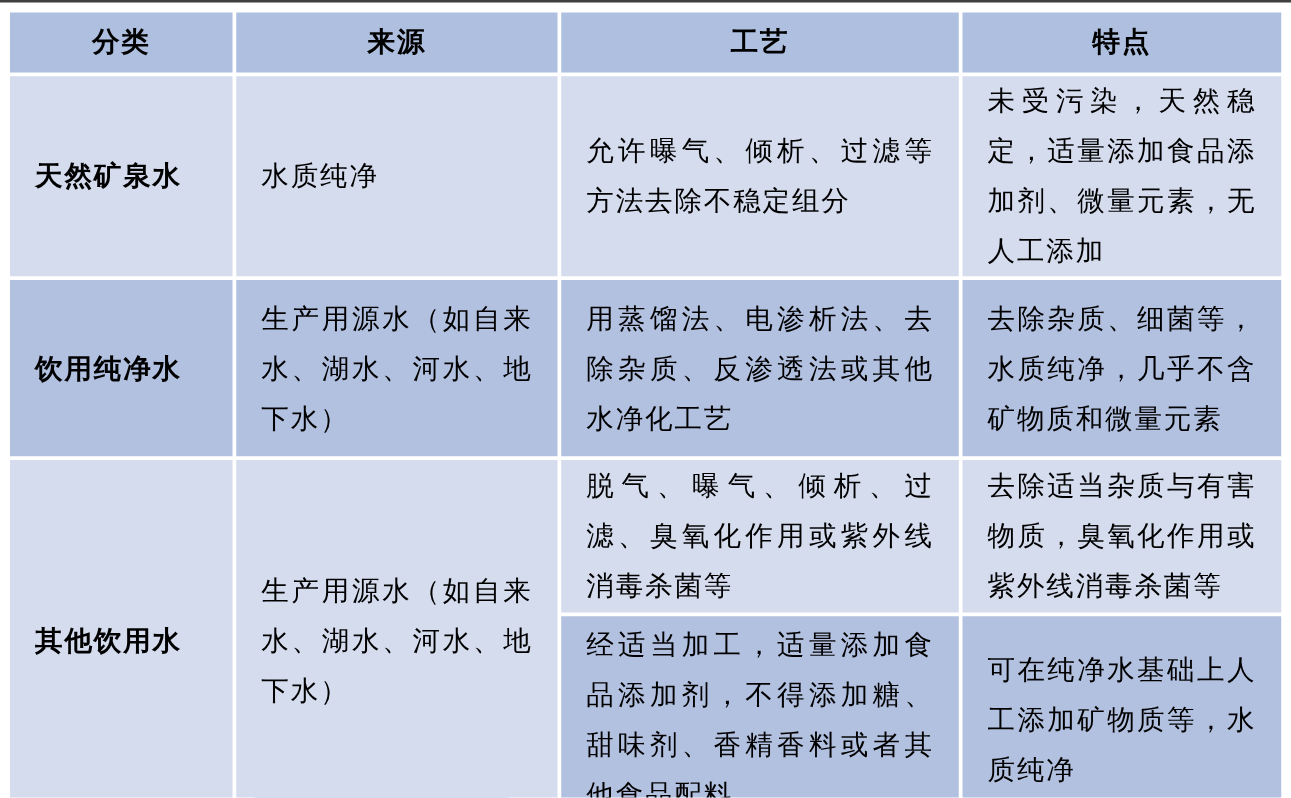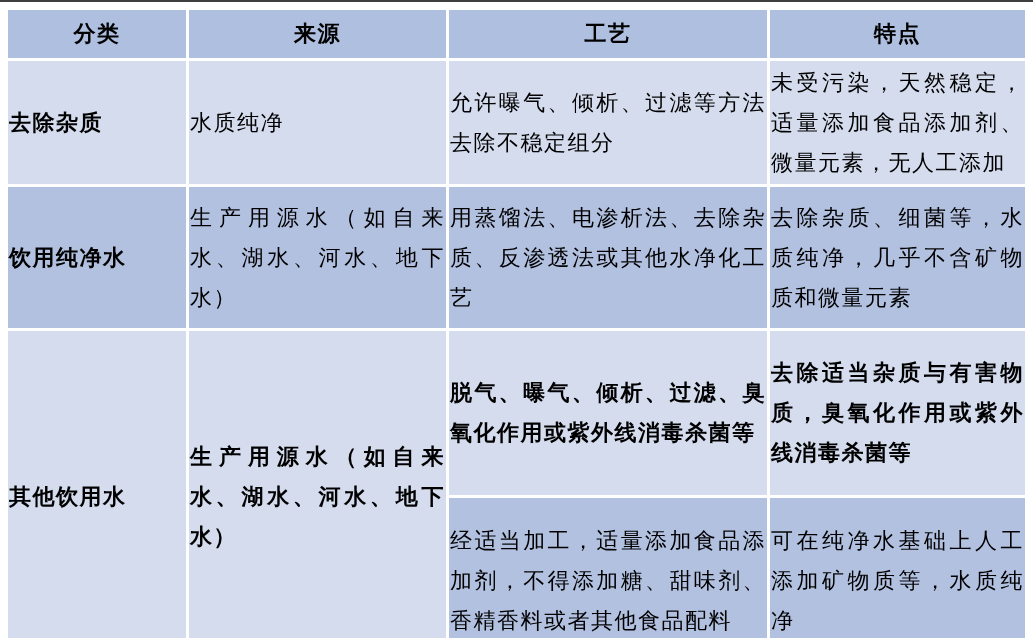--- a/index.html
+++ b/index.html
@@ -18,21 +18,21 @@
     background: #3f3f3f;
   }
   table.water-table {
     border-collapse: separate;
     border-spacing: 3px;
     table-layout: fixed;
     width: 1023px;
     margin: 5px 5px 0 5px;
   }
   table.water-table td, table.water-table th {
-    padding: 0 1px;
+    padding: 0 20px;
     vertical-align: middle;
     font-size: 22px;
     letter-spacing: 1.5px;
     line-height: 40px;
     word-break: break-all;
   }
   th.hdr {
     background: #aebfdf;
     height: 48px;
     text-align: center;
@@ -41,21 +41,21 @@
   }
   td.cat {
     font-weight: bold;
     text-align: left;
   }
   .bg-light { background: #d5dcee; }
   .bg-dark  { background: #b3c1e1; }
   td.body-cell { text-align: justify; }
   tr.r1 td { height: 123px; }
   tr.r2 td { height: 141px; }
-  tr.r3a td { height: 164px; font-weight: bold; }
+  tr.r3a td { height: 122px; }
   tr.r3b td { height: 165px; }
   td.span-cell { height: auto; }
   tr.sliver td {
     height: 6px;
     padding: 0;
     background: #aebfdf;
   }
 </style>
 </head>
 <body>
@@ -70,21 +70,21 @@
     <col style="width:255px">
   </colgroup>
   <tbody>
       <tr>
     <th class="hdr">分类</th>
     <th class="hdr">来源</th>
     <th class="hdr">工艺</th>
     <th class="hdr">特点</th>
   </tr>
   <tr class="r1">
-    <td class="cat bg-light">去除杂质</td>
+    <td class="cat bg-light">天然矿泉水</td>
     <td class="body-cell bg-light">水质纯净</td>
     <td class="body-cell bg-light">允许曝气、倾析、过滤等方法去除不稳定组分</td>
     <td class="body-cell bg-light">未受污染，天然稳定，适量添加食品添加剂、微量元素，无人工添加</td>
   </tr>
   <tr class="r2">
     <td class="cat bg-dark">饮用纯净水</td>
     <td class="body-cell bg-dark">生产用源水（如自来水、湖水、河水、地下水）</td>
     <td class="body-cell bg-dark">用蒸馏法、电渗析法、去除杂质、反渗透法或其他水净化工艺</td>
     <td class="body-cell bg-dark">去除杂质、细菌等，水质纯净，几乎不含矿物质和微量元素</td>
   </tr>

